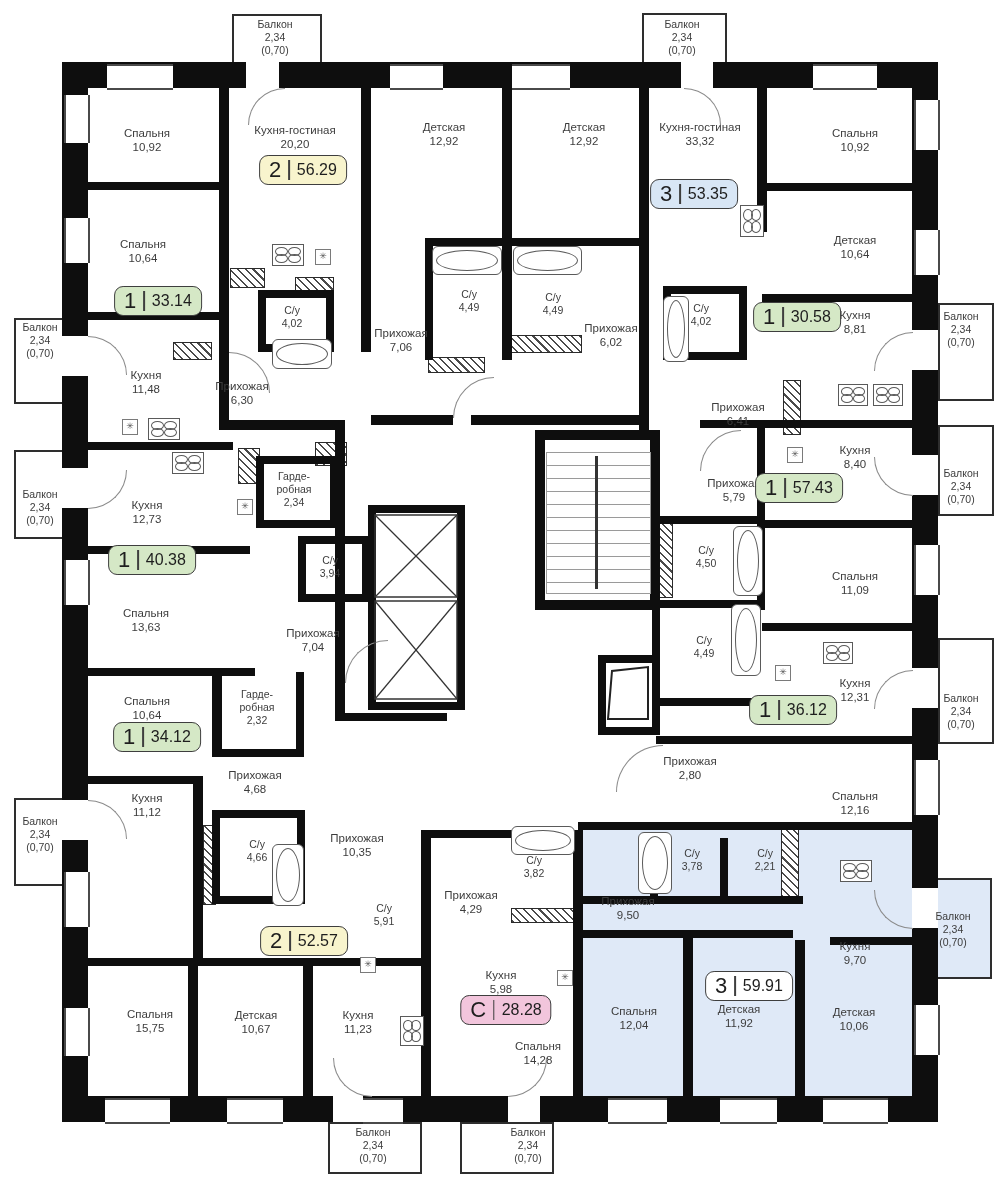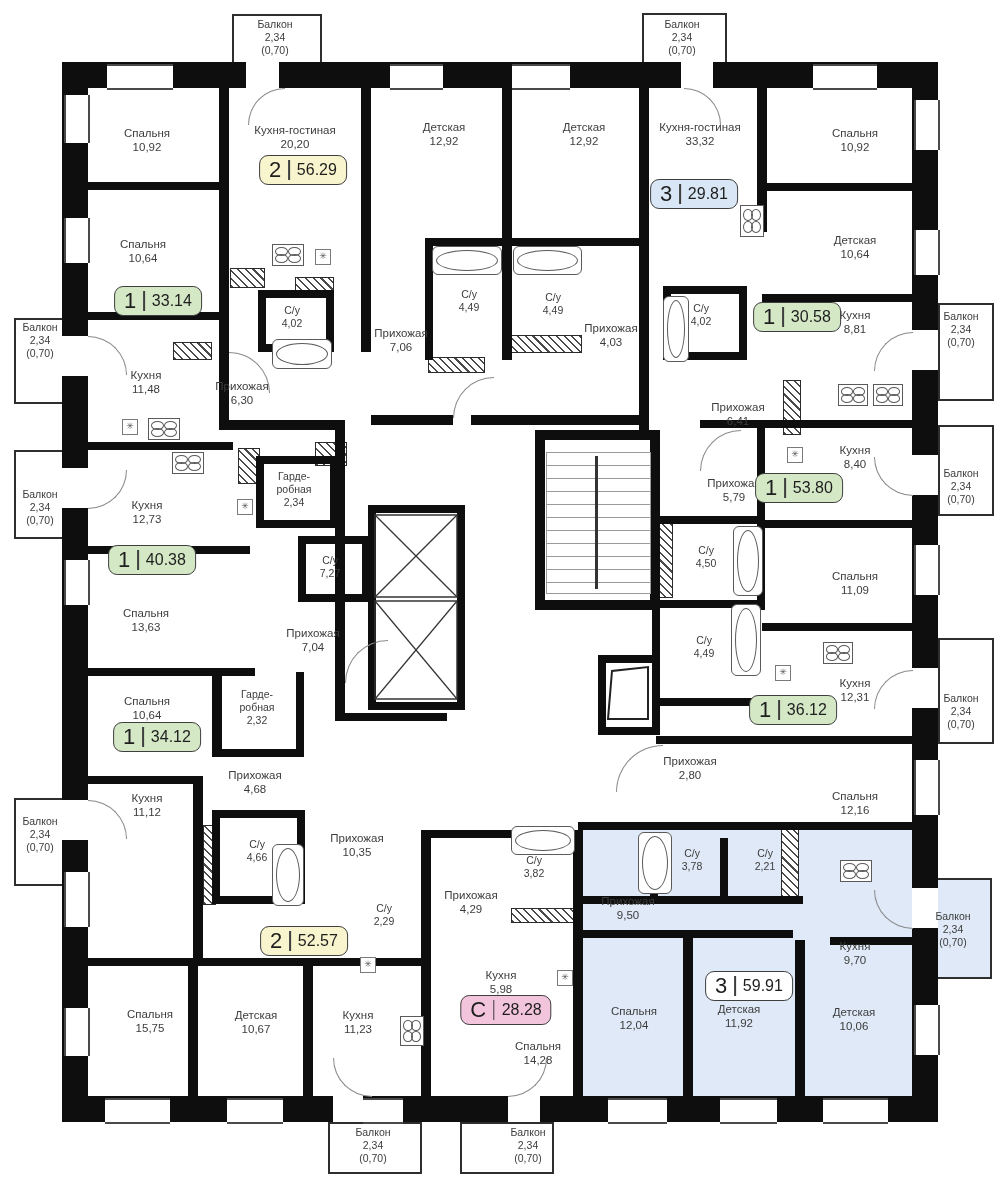--- a/index.html
+++ b/index.html
@@ -315,21 +315,21 @@
     <div class="room small" style="left: 553px; top: 304px;">
       <div>С/у</div>
       <div>4,49</div>
     </div>
     <div class="room" style="left: 401px; top: 340px;">
       <div>Прихожая</div>
       <div>7,06</div>
     </div>
     <div class="room" style="left: 611px; top: 335px;">
       <div>Прихожая</div>
-      <div>4,03</div>
+      <div>6,02</div>
     </div>
     <div class="room small" style="left: 701px; top: 315px;">
       <div>С/у</div>
       <div>4,02</div>
     </div>
     <div class="room" style="left: 855px; top: 322px;">
       <div>Кухня</div>
       <div>8,81</div>
     </div>
     <div class="room" style="left: 146px; top: 382px;">
@@ -355,21 +355,21 @@
     <div class="room" style="left: 147px; top: 512px;">
       <div>Кухня</div>
       <div>12,73</div>
     </div>
     <div class="room" style="left: 734px; top: 490px;">
       <div>Прихожая</div>
       <div>5,79</div>
     </div>
     <div class="room small" style="left: 330px; top: 567px;">
       <div>С/у</div>
-      <div>7,27</div>
+      <div>3,94</div>
     </div>
     <div class="room small" style="left: 706px; top: 557px;">
       <div>С/у</div>
       <div>4,50</div>
     </div>
     <div class="room" style="left: 855px; top: 583px;">
       <div>Спальня</div>
       <div>11,09</div>
     </div>
     <div class="room" style="left: 146px; top: 620px;">
@@ -431,21 +431,21 @@
     <div class="room" style="left: 628px; top: 908px;">
       <div>Прихожая</div>
       <div>9,50</div>
     </div>
     <div class="room" style="left: 855px; top: 953px;">
       <div>Кухня</div>
       <div>9,70</div>
     </div>
     <div class="room small" style="left: 384px; top: 915px;">
       <div>С/у</div>
-      <div>2,29</div>
+      <div>5,91</div>
     </div>
     <div class="room small" style="left: 534px; top: 867px;">
       <div>С/у</div>
       <div>3,82</div>
     </div>
     <div class="room" style="left: 471px; top: 902px;">
       <div>Прихожая</div>
       <div>4,29</div>
     </div>
     <div class="room" style="left: 501px; top: 982px;">
@@ -536,36 +536,36 @@
       <div>(0,70)</div>
     </div>
     <div class="badge" style="left: 303px; top: 170px; background: rgb(248, 244, 205);">
       <span class="n">2</span>
       <span class="s"></span>
       <span class="v">56.29</span>
     </div>
     <div class="badge" style="left: 694px; top: 194px; background: rgb(216, 230, 245);">
       <span class="n">3</span>
       <span class="s"></span>
-      <span class="v">29.81</span>
+      <span class="v">53.35</span>
     </div>
     <div class="badge" style="left: 158px; top: 301px; background: rgb(213, 232, 198);">
       <span class="n">1</span>
       <span class="s"></span>
       <span class="v">33.14</span>
     </div>
     <div class="badge" style="left: 797px; top: 317px; background: rgb(213, 232, 198);">
       <span class="n">1</span>
       <span class="s"></span>
       <span class="v">30.58</span>
     </div>
     <div class="badge" style="left: 799px; top: 488px; background: rgb(213, 232, 198);">
       <span class="n">1</span>
       <span class="s"></span>
-      <span class="v">53.80</span>
+      <span class="v">57.43</span>
     </div>
     <div class="badge" style="left: 152px; top: 560px; background: rgb(213, 232, 198);">
       <span class="n">1</span>
       <span class="s"></span>
       <span class="v">40.38</span>
     </div>
     <div class="badge" style="left: 793px; top: 710px; background: rgb(213, 232, 198);">
       <span class="n">1</span>
       <span class="s"></span>
       <span class="v">36.12</span>

